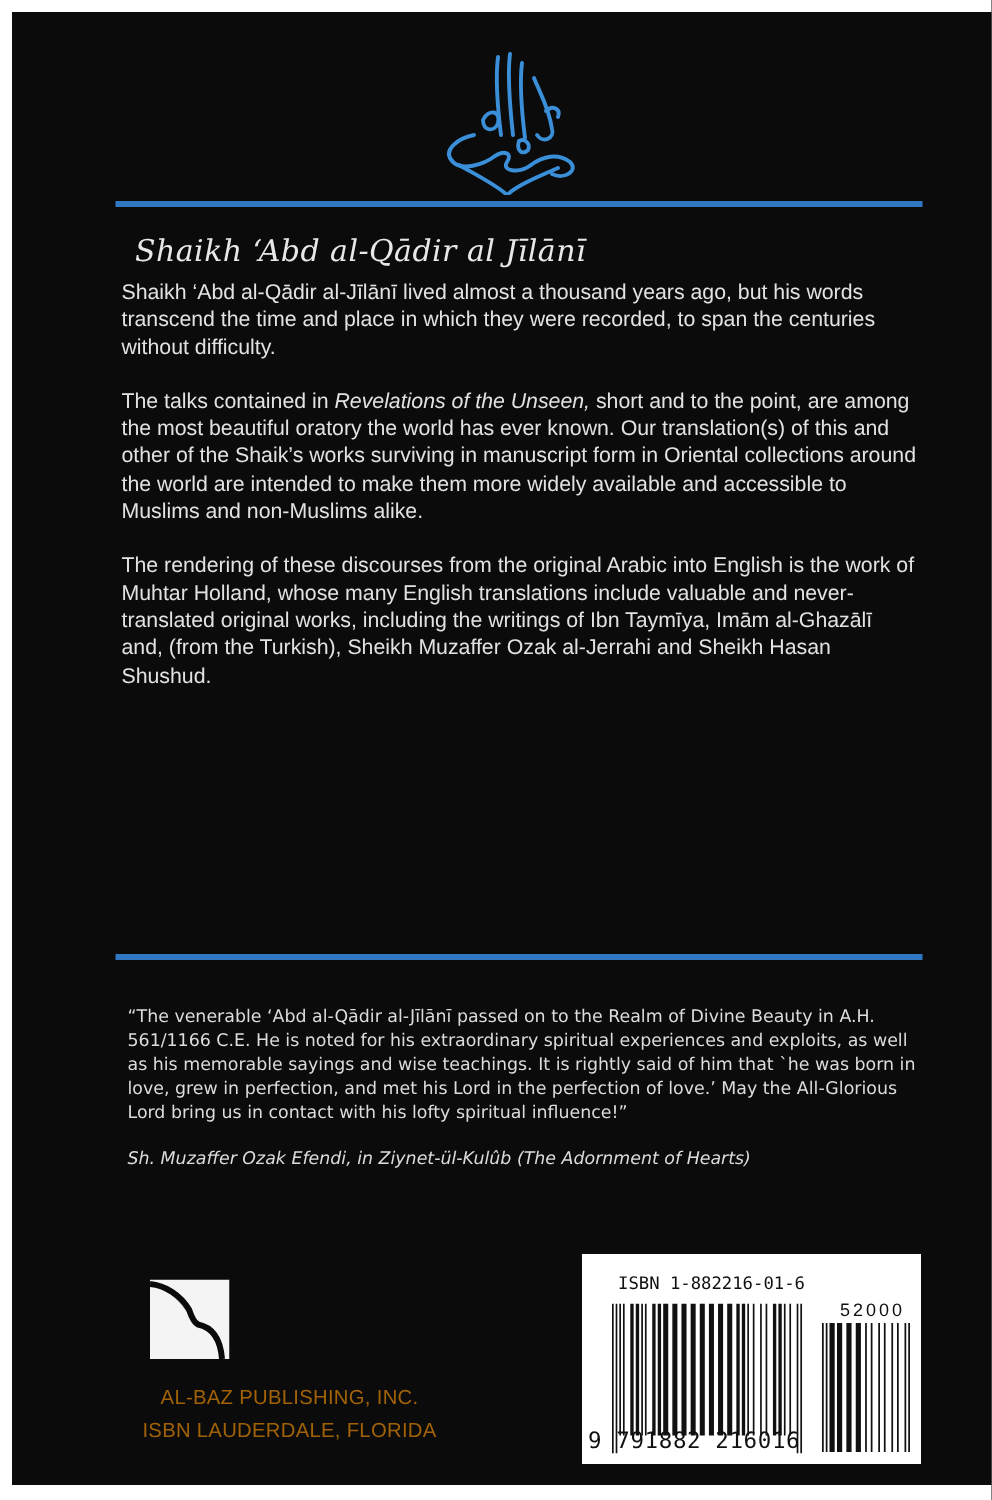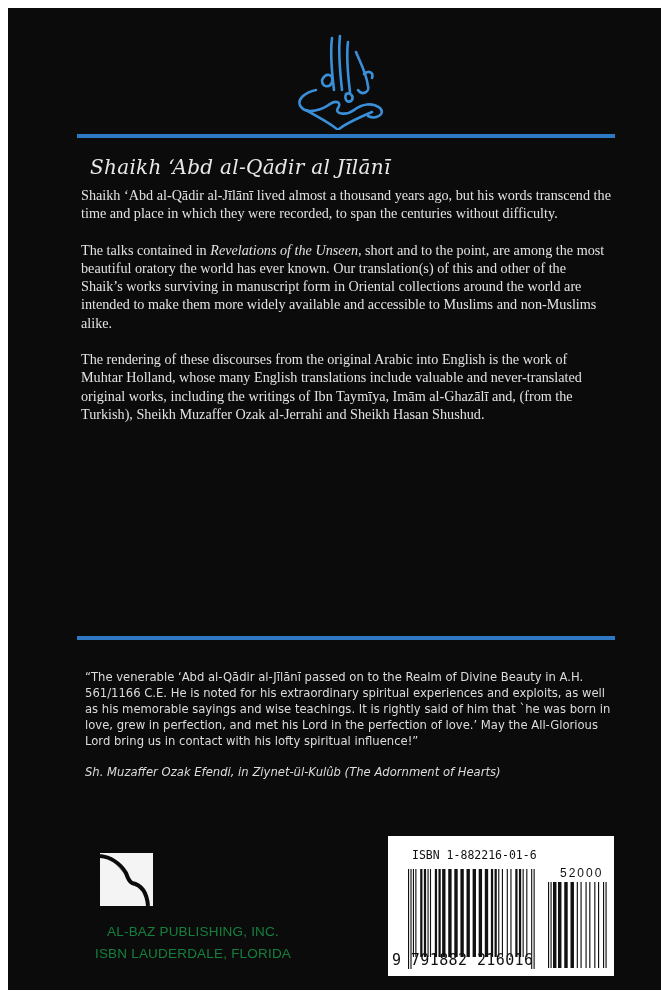--- a/index.html
+++ b/index.html
@@ -17,37 +17,37 @@
     .rule { position: absolute; left: 69px; width: 538px; height: 4px; background: #2e78c4; }
     .rule.top { top: 126px; }
     .rule.bottom { top: 628px; }
     .title {
       position: absolute; left: 82px; top: 147px;
       font-family: "DejaVu Serif", serif; font-style: italic;
       font-size: 20px; color: #e8e8e8; letter-spacing: 0.3px;
     }
     .body-text {
       position: absolute; left: 73px; width: 530px;
-      font-family: Liberation Serif, serif; font-size: 14.2px;
+      font-family: Liberation Sans, sans-serif; font-size: 14.2px;
       line-height: 18.3px; color: #e2e2e2;
     }
     .body-text p { margin: 0 0 18px 0; }
     .p1 { top: 178px; }
     .quote {
       position: absolute; left: 65px; width: 545px; top: 661px;
       font-size: 11.6px; line-height: 16px; color: #dcdcdc;
     }
     .quote p { margin: 0 0 15px 12px; }
     .quote .attr { font-style: italic; }
     i { font-style: italic; }
     .logo { position: absolute; left: 92px; top: 845px; width: 53px; height: 53px; }
     .pub {
       position: absolute; left: 70px; width: 230px; text-align: center;
       font-family: "Liberation Sans", sans-serif; font-size: 13.5px;
-      color: #15803d; letter-spacing: 0.2px;
+      color: #a16207; letter-spacing: 0.2px;
     }
     .pub.l1 { top: 916px; }
     .pub.l2 { top: 938px; }
     .barcode-box {
       position: absolute; left: 380px; top: 828px; width: 226px; height: 140px;
       background: #ffffff;
     }
     .isbn {
       position: absolute; left: 24px; top: 12px;
       font-family: "DejaVu Sans Mono", monospace; font-size: 11.5px; color: #111;

